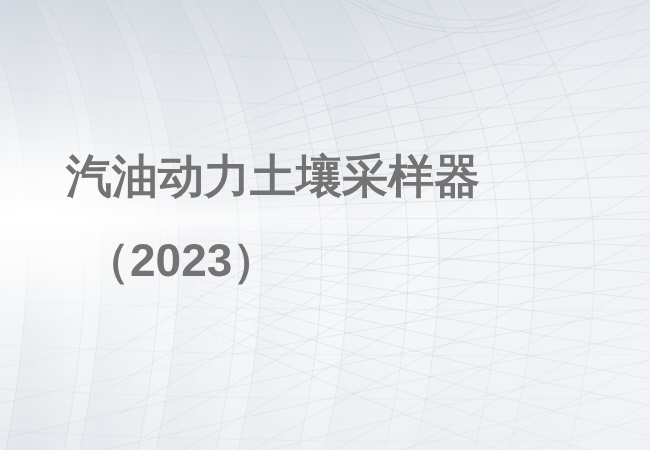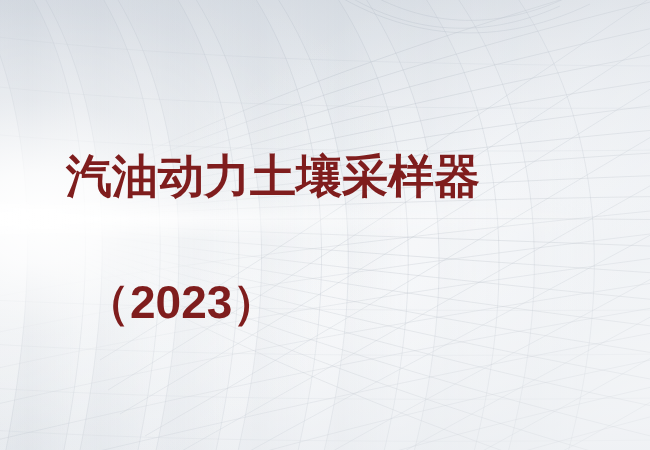--- a/index.html
+++ b/index.html
@@ -29,38 +29,37 @@
   #text-block {
     position: absolute;
     left: 0;
     top: 0;
     width: 650px;
     height: 450px;
     z-index: 5;
   }
   .title-line {
     position: absolute;
-    color: #7f1d1d;
+    color: #737373;
     font-weight: 700;
     white-space: nowrap;
     letter-spacing: 0px;
     text-rendering: geometricPrecision;
   }
   #title-line-1 {
     left: 66px;
     top: 150px;
     font-size: 46px;
     line-height: 52px;
   }
   #title-line-2 {
     left: 84px;
     top: 234px;
     font-size: 46px;
     line-height: 52px;
-    margin-top: 42px;
   }
 </style>
 </head>
 <body>
 
 <div id="card">
 
   <div class="bg-layer">
     <svg id="bg-svg" width="650" height="450" viewBox="0 0 650 450" preserveAspectRatio="none" xmlns="http://www.w3.org/2000/svg">
       <defs>

